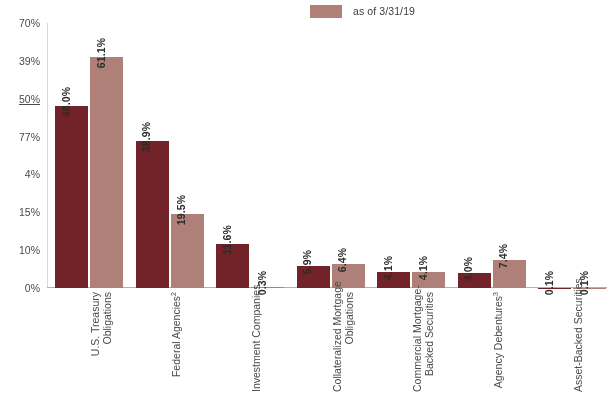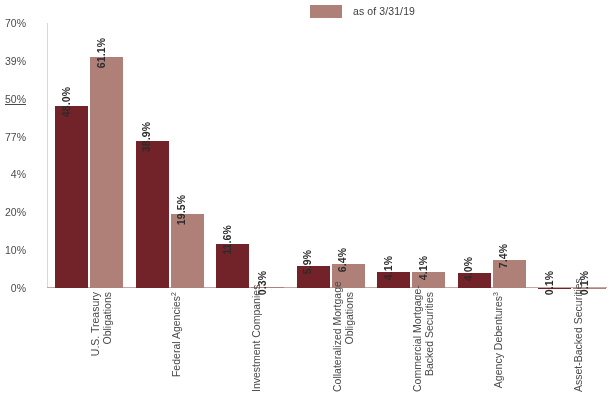--- a/index.html
+++ b/index.html
@@ -76,21 +76,21 @@
     left: 0;
     bottom: 0;
     width: 560px;
     height: 1px;
     background: #c9a79e;
   }
 
   .ytick {
     position: absolute;
     right: 100%;
-    margin-right: 21px;
+    margin-right: 7px;
     transform: translateY(-50%);
     font-size: 10.5px;
     color: #4a4a4a;
     white-space: nowrap;
   }
 
   
   .bar-group {
     position: absolute;
     bottom: 0;
@@ -157,21 +157,21 @@
         <span class="legend-label">as of 3/31/19</span>
       </div>
     </div>
 
   <div class="plot">
     <div class="axis-y-line"></div>
     <div class="axis-x-line"></div>
     <div id="yticks-host">
         <div class="ytick" style="top: 265px;">0%</div>
         <div class="ytick" style="top: 227.143px;">10%</div>
-        <div class="ytick" style="top: 189.286px;">20%</div>
+        <div class="ytick" style="top: 189.286px;">15%</div>
         <div class="ytick" style="top: 151.429px;">4%</div>
         <div class="ytick" style="top: 113.571px;">77%</div>
         <div class="ytick" style="top: 75.7143px; text-decoration: underline;">50%</div>
         <div class="ytick" style="top: 37.8571px;">39%</div>
         <div class="ytick" style="top: 0px;">70%</div>
       </div>
     <div id="bars-host">
         <div class="bar-group" style="left: 8px;">
           <div class="bar s0" style="height: 181.714px;">
             <div class="bar-rect" style="height: 181.714px; background: rgb(114, 35, 41);"></div>

